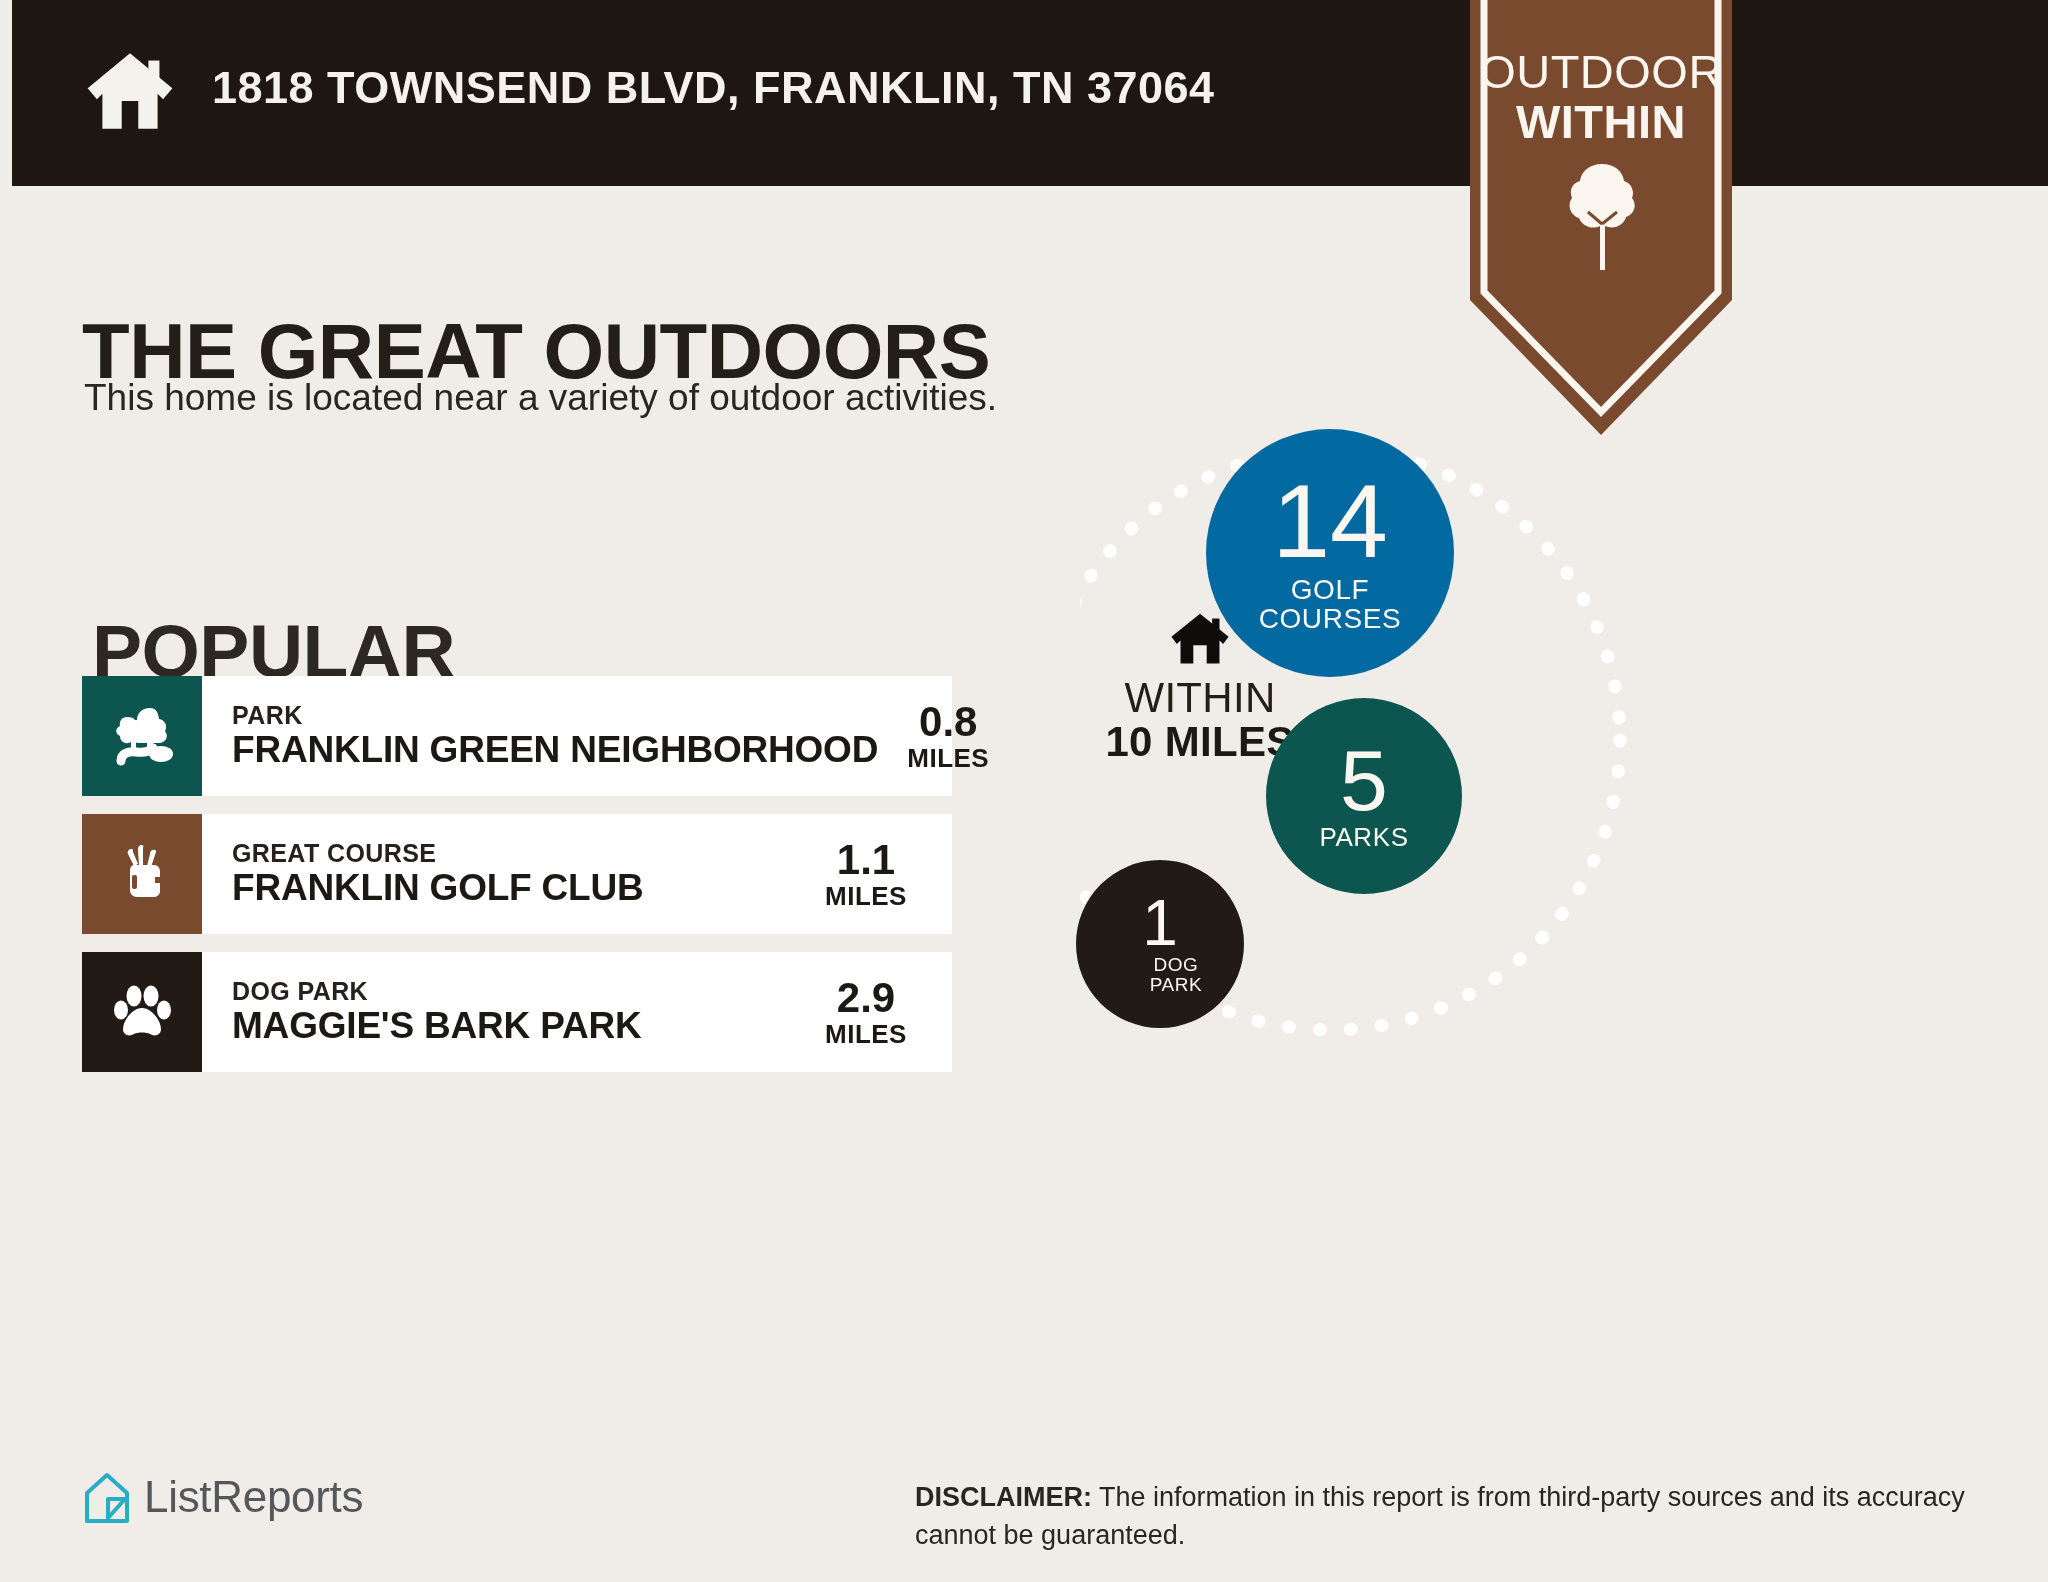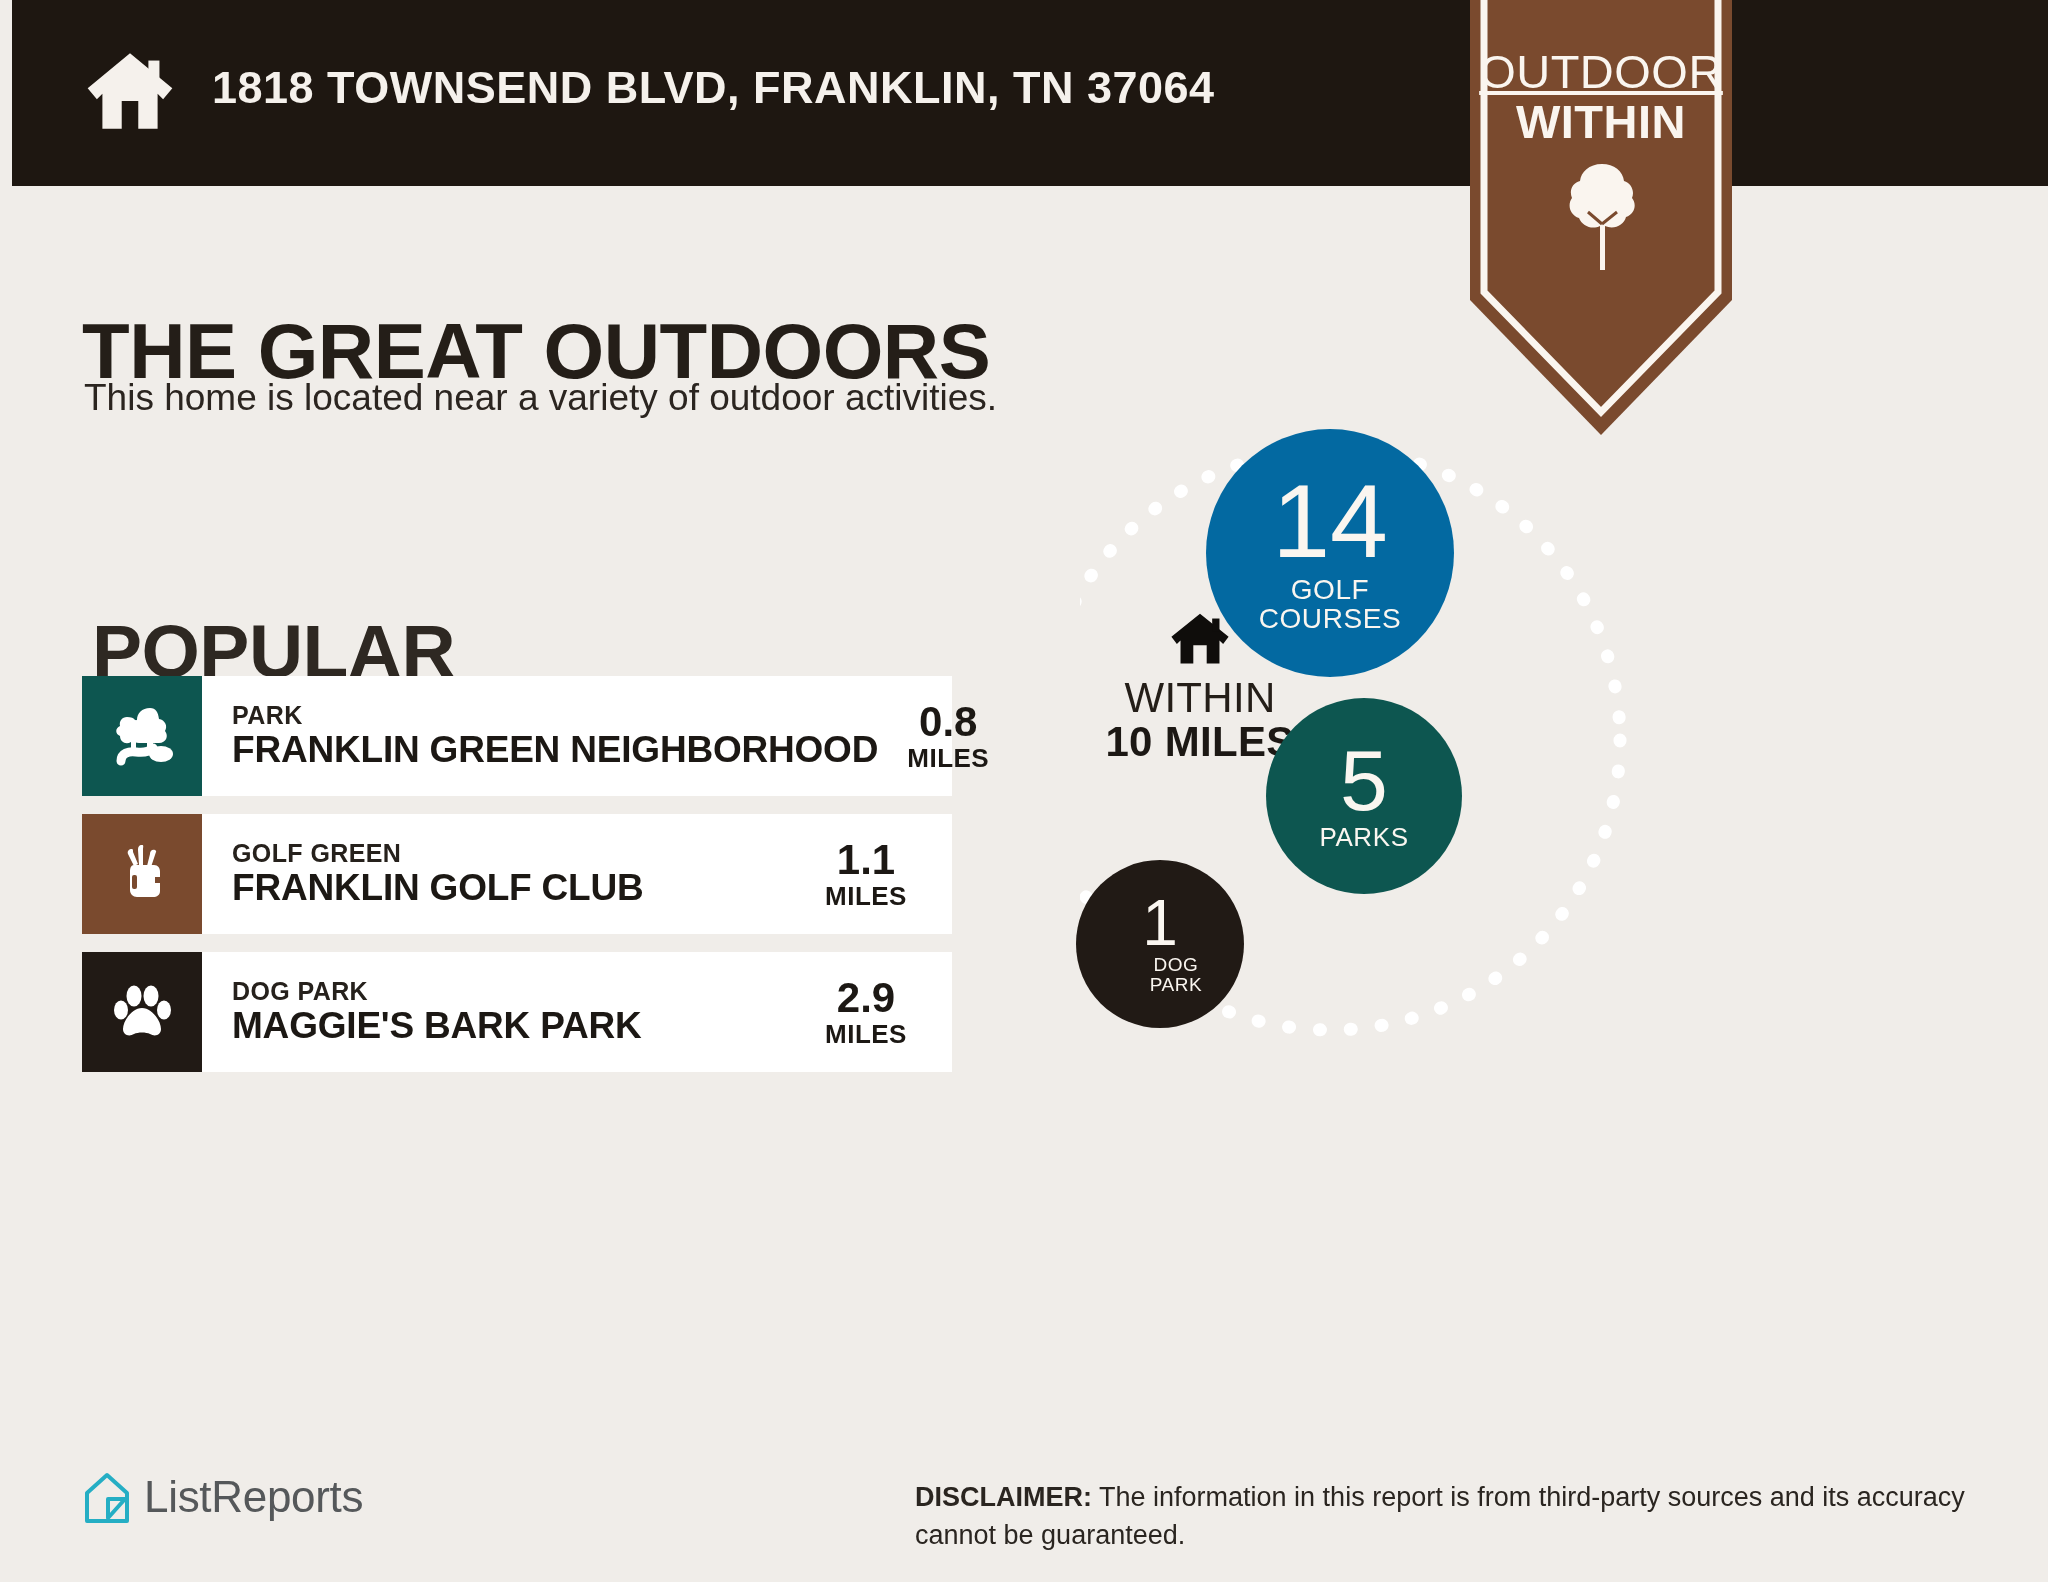--- a/index.html
+++ b/index.html
@@ -50,21 +50,21 @@
   #badge-title-line1, #badge-title-line2 {
     position: absolute;
     left: 0; width: 262px;
     text-align: center;
     color: #FAF5EF;
     font-size: 47px;
     font-weight: normal;
     letter-spacing: 0.5px;
     line-height: 1;
   }
-  #badge-title-line1 { top: 48px; text-decoration: underline; }
+  #badge-title-line1 { top: 48px; }
   #badge-title-line2 { top: 98px; font-weight: bold; }
   #badge-tree-icon {
     position: absolute;
     left: 97px; top: 162px;
     width: 70px; height: 110px;
   }
 
   
   #page-title {
     position: absolute;
@@ -315,21 +315,21 @@
           <svg viewBox="0 0 66 66" width="66" height="66" aria-hidden="true">
             <path d="M23 10 C20 10 18 12 19 15 L25 27 L29 25 L24 13 C24 11 24 10 23 10 Z" fill="#FFFFFF"></path>
             <path d="M33 6 C30 6 29 8 29 11 L30 26 L34 26 L34 11 C34 8 35 6 33 6 Z" fill="#FFFFFF"></path>
             <path d="M46 11 C43 10 41 12 41 15 L38 27 L42 28 L46 16 C47 13 48 12 46 11 Z" fill="#FFFFFF"></path>
             <path d="M25 26 L45 26 C49 26 51 29 51 33 L51 38 L46 38 L46 44 L51 44 L51 52 C51 56 48 58 44 58 L28 58 C24 58 21 55 21 51 L21 33 C21 29 22 26 25 26 Z" fill="#FFFFFF"></path>
             <rect x="23" y="36" width="5" height="14" rx="2" fill="#7A4A2E"></rect>
           </svg>
         </span>
       </div>
       <div class="poi-text">
-        <div class="poi-category">GOLF GREEN</div>
+        <div class="poi-category">GREAT COURSE</div>
         <div class="poi-name">FRANKLIN GOLF CLUB</div>
       </div>
       <div class="poi-distance">
         <div class="poi-distance-value">1.1</div>
         <div class="poi-distance-unit">MILES</div>
       </div>
     </div>
 
     <div class="poi-row">
       <div class="poi-icon-tile" style="background:#211A15;">

